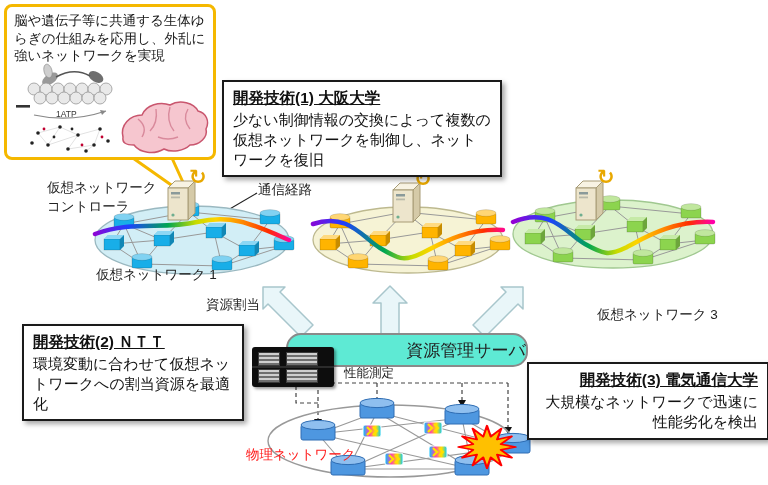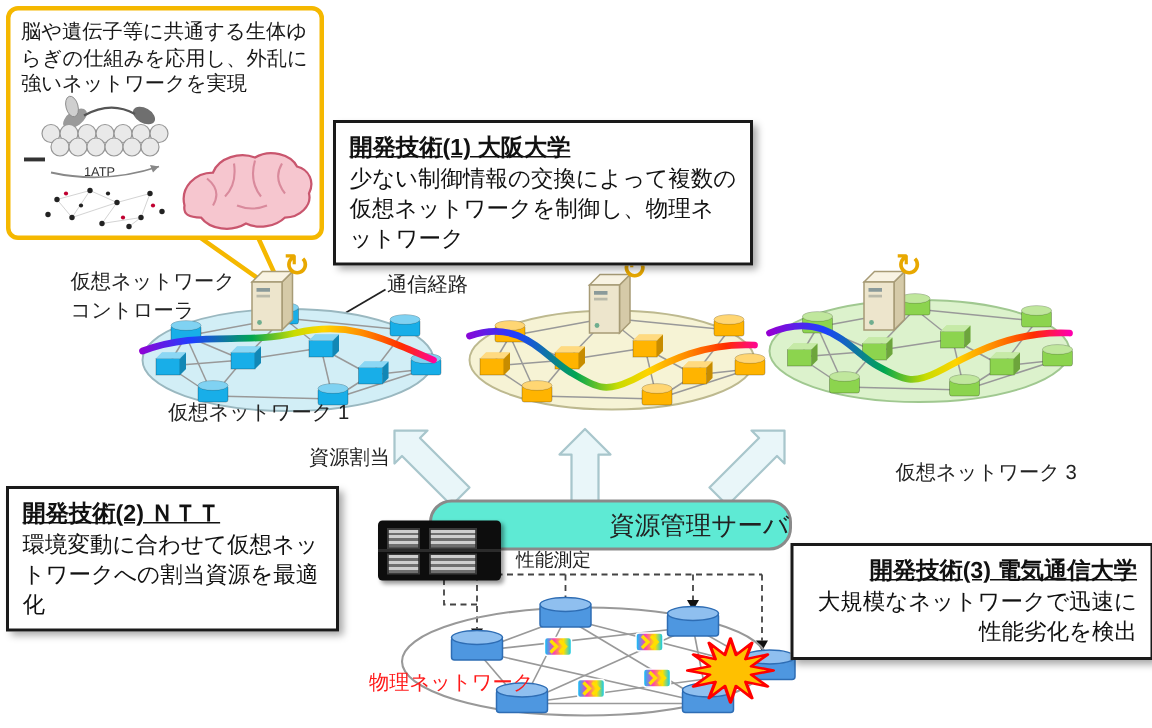--- a/index.html
+++ b/index.html
@@ -289,24 +289,24 @@
 
       <g>
         <path d="M115,84 C112,72 122,62 134,62 C138,52 152,48 162,52 C172,46 186,50 190,58 C198,60 202,68 198,76 C200,84 192,92 182,92 C176,98 164,100 156,96 C146,102 132,100 126,92 C118,92 114,90 115,84 Z" fill="#F6C6CF" stroke="#C9566E" stroke-width="1.5"></path>
         <path d="M130,66 Q140,74 134,84 M148,56 Q150,70 142,78 M162,54 Q158,68 166,78 M180,56 Q174,66 182,76 M150,84 Q160,88 170,84" fill="none" stroke="#D98A9C" stroke-width="1.4"></path>
       </g>
     </svg>
   </div>
 
   <div class="techbox" style="left:222px;top:64px;width:258px;margin-top:16px;">
     <div class="t">開発技術(1) 大阪大学</div>
-    <div class="b">少ない制御情報の交換によって複数の仮想ネットワークを制御し、物理ネットワーク</div>
-  </div>
-
-  <div class="techbox" style="left:4px;top:324px;width:200px;">
+    <div class="b">少ない制御情報の交換によって複数の仮想ネットワークを制御し、ネットワークを復旧</div>
+  </div>
+
+  <div class="techbox" style="left:22px;top:324px;width:200px;">
     <div class="t">開発技術(2) ＮＴＴ</div>
     <div class="b">環境変動に合わせて仮想ネットワークへの割当資源を最適化</div>
   </div>
 
   <div class="techbox" style="left:527px;top:362px;width:220px;text-align:right;">
     <div class="t">開発技術(3) 電気通信大学</div>
     <div class="b">大規模なネットワークで迅速に性能劣化を検出</div>
   </div>
 
   <div id="resbox">
@@ -317,19 +317,19 @@
     <div class="grille g1"></div>
       <div class="grille g2"></div>
     <div class="divider"></div>
     <div class="grille g3"></div>
       <div class="grille g4"></div>
   </div>
 
   <div class="lbl" style="left:47px;top:179px;">仮想ネットワーク
 コントローラ</div>
   <div class="lbl" style="left:258px;top:181px;">通信経路</div>
-  <div class="lbl" style="left:96px;top:266px;margin-left:16px;">仮想ネットワーク 1</div>
+  <div class="lbl" style="left:96px;top:266px;">仮想ネットワーク 1</div>
   <div class="lbl" style="left:597px;top:276px;margin-top:30px;">仮想ネットワーク 3</div>
   <div class="lbl" style="left:206px;top:296px;">資源割当</div>
   <div class="lbl" style="left:344px;top:365px;font-size:12.5px;">性能測定</div>
   <div class="lbl red" style="left:246px;top:446px;">物理ネットワーク</div>
 
 </div>
 
 </body></html>

